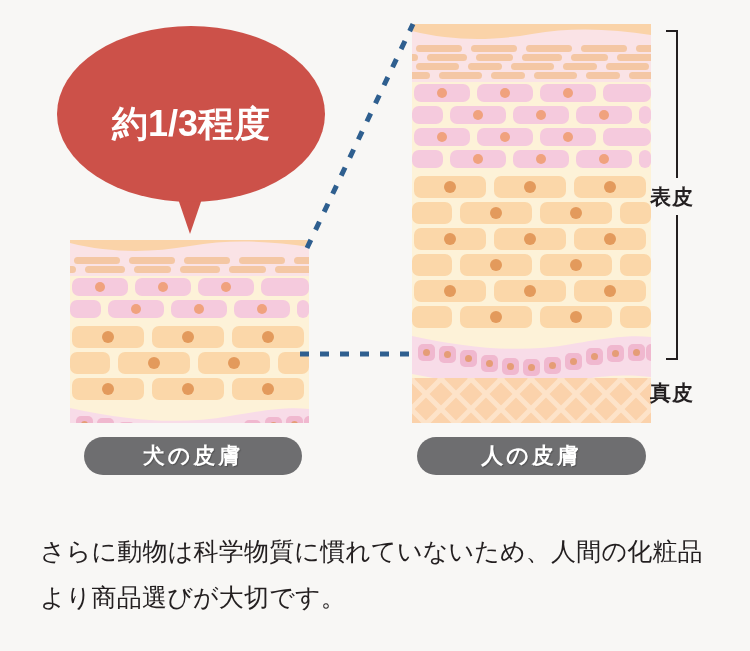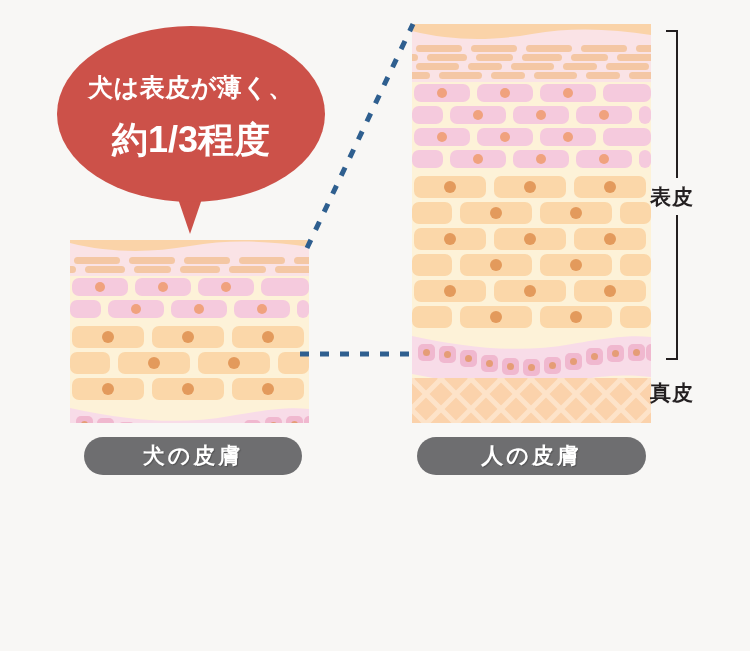--- a/index.html
+++ b/index.html
@@ -181,21 +181,20 @@
     letter-spacing: 0.2px;
   }
 </style>
 </head>
 <body>
 
 <div id="stage">
 
   <div class="bubble-tail"></div>
   <div class="bubble">
-    <div class="bubble-line l1">犬は表皮が薄く、</div>
     <div class="bubble-line l3">約1/3程度</div>
   </div>
 
   <div class="skin" id="dog-skin">
       <div class="layer corneum-top" style="height: 14px;">
         <svg class="wave" viewBox="0 0 239 14" preserveAspectRatio="none">
           <path d="M0,2 C40,12 80,12 120,5 C160,-2 200,0 239,6 L239,14 L0,14 Z" fill="#fae3e6"></path>
         </svg>
       </div>
       <div class="layer flat-layer" style="background: rgb(250, 227, 230); padding-top: 2px; padding-bottom: 2px;">
@@ -535,14 +534,15 @@
     <path d="M 2 1 L 13 1 L 13 148" fill="none" stroke="#231f20" stroke-width="2"></path>
     <path d="M 13 185 L 13 329 L 2 329" fill="none" stroke="#231f20" stroke-width="2"></path>
   </svg>
 
   <div class="side-label" id="label-epidermis">表皮</div>
   <div class="side-label" id="label-dermis">真皮</div>
 
   <div class="pill" id="pill-human">人の皮膚</div>
   <div class="pill" id="pill-dog">犬の皮膚</div>
 
+  <div id="body-copy">さらに動物は科学物質に慣れていないため、人間の化粧品より商品選びが大切です。</div>
 
 </div>
 
 </body></html>

